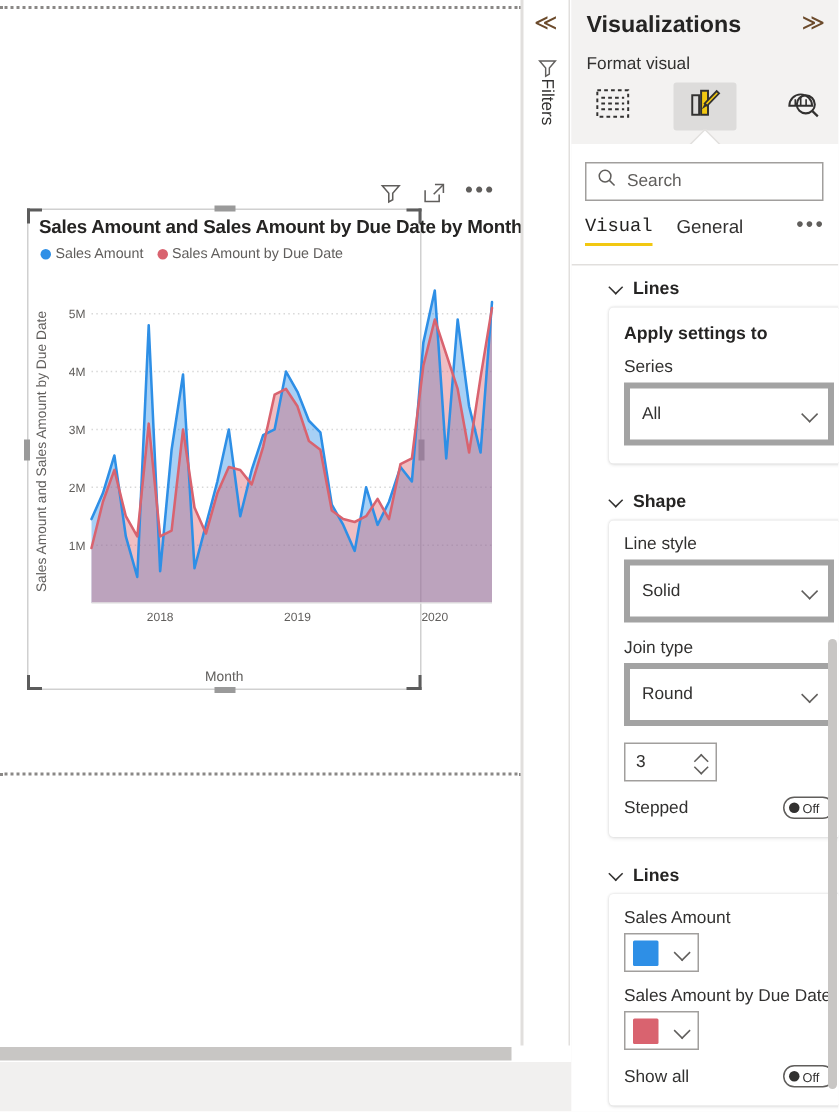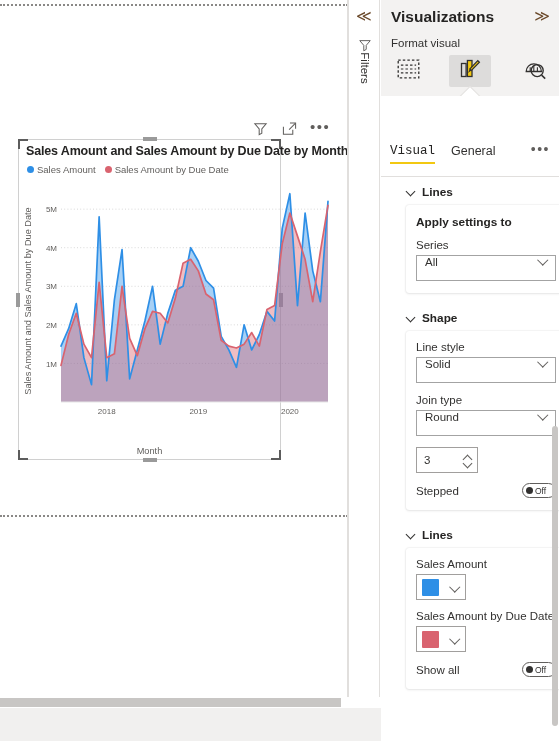--- a/index.html
+++ b/index.html
@@ -192,22 +192,22 @@
     transform: rotate(45deg);
   }
   .card {
     margin: 0 9px 10px 9px; background: #ffffff; border-radius: 3px;
     box-shadow: 0 0 2px rgba(0,0,0,0.14), 0 1px 3px rgba(0,0,0,0.07);
     padding: 10px 10px 12px 10px;
   }
   .card-title { font-size: 11.8px; font-weight: bold; color: #252423; margin-bottom: 10px; }
   .field-label { font-size: 11.5px; color: #323130; margin-bottom: 4px; }
   .dropdown {
-    width: 100%; height: 26px; border: 1px solid #a3a3a3; background: #fff;
-    display: flex; justify-content: space-between;
+    width: 100%; height: 42px; border: 4px solid #a3a3a3; background: #fff;
+    display: flex; align-items: center; justify-content: space-between;
     padding: 0 7px 0 8px; font-size: 11.5px; color: #323130; cursor: pointer;
     margin-bottom: 11px;
   }
   .dropdown:last-child { margin-bottom: 0; }
   .chev-sm { width: 9px; height: 9px; position: relative; flex: 0 0 auto; }
   .chev-sm::after {
     content: ""; position: absolute; left: 0; top: 0; width: 6.5px; height: 6.5px;
     border-right: 1.3px solid #605e5c; border-bottom: 1.3px solid #605e5c;
     transform: rotate(45deg);
   }
@@ -401,20 +401,29 @@
             <line x1="18.6" y1="16.1" x2="22.2" y2="19.6" stroke="#323130" stroke-width="1.5"></line>
           </svg>
         </span>
       </div>
 
       <div id="tab-pointer"></div>
     </div>
 
     <div id="pane-body">
 
+      <div id="search-box">
+        <span>
+          <svg width="13" height="13" viewBox="0 0 14 14">
+            <circle cx="5.8" cy="5.8" r="4.2" fill="none" stroke="#605e5c" stroke-width="1.1"></circle>
+            <line x1="8.9" y1="8.9" x2="12.6" y2="12.6" stroke="#605e5c" stroke-width="1.1"></line>
+          </svg>
+        </span>
+        <input id="search-input" type="text" placeholder="Search" style="">
+      </div>
 
       <div id="sub-tabs">
         <div class="sub-tab active">Visual</div>
         <div class="sub-tab">General</div>
         <div id="sub-tabs-more">•••</div>
       </div>
       <div id="tabs-divider"></div>
 
       <div id="pane-scroll">
 

